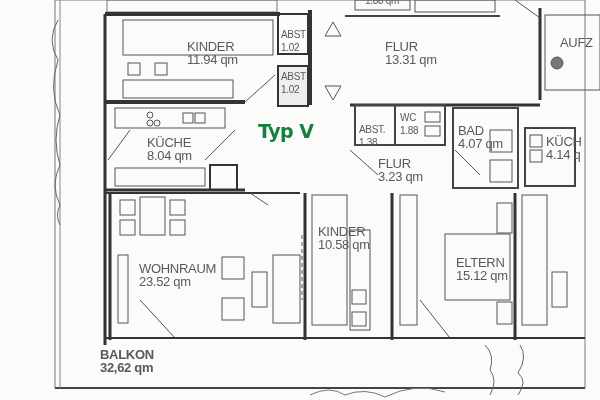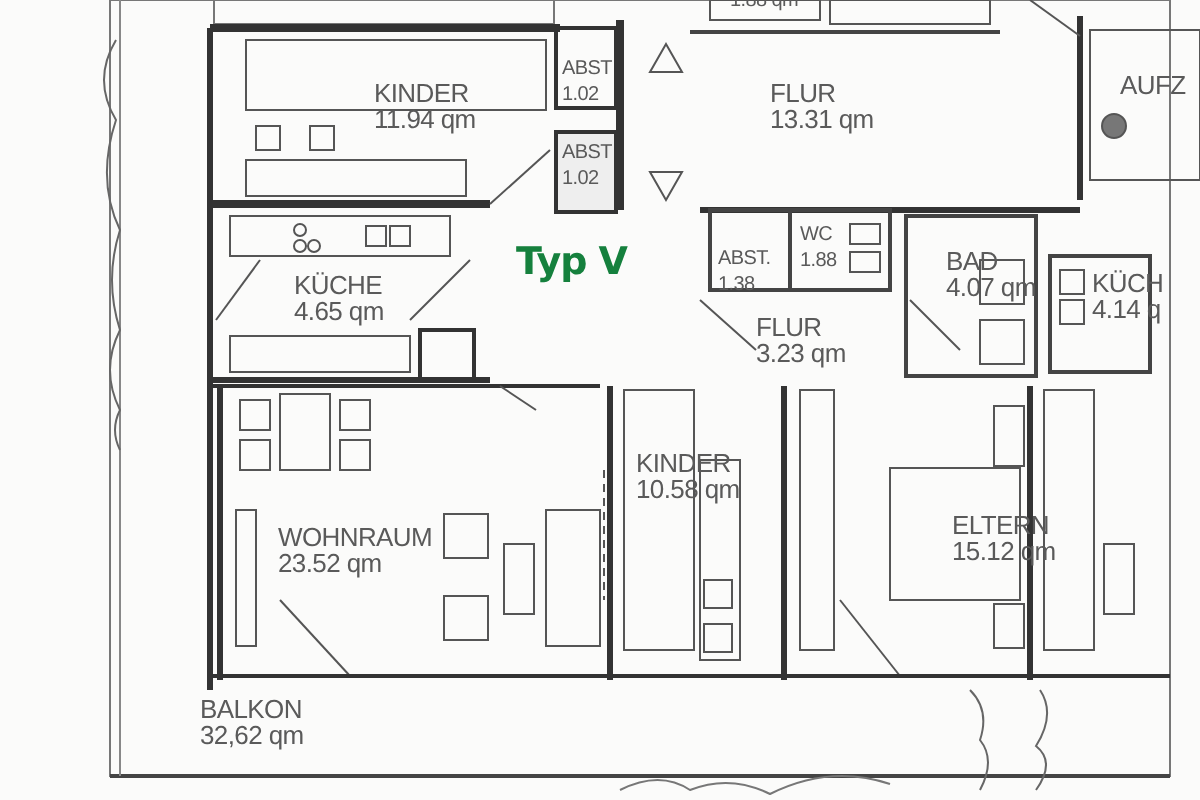--- a/index.html
+++ b/index.html
@@ -128,53 +128,53 @@
   </div>
 <div class="lbl" style="left:385px;top:40px;">
     <span>FLUR</span>
     <span>13.31 qm</span>
   </div>
 <div class="lbl" style="left:548px;top:36px;margin-left:12px;">
     <span>AUFZ</span>
   </div>
 <div class="lbl" style="left:147px;top:136px;">
     <span>KÜCHE</span>
-    <span>4.65 qm</span>
+    <span>8.04 qm</span>
   </div>
 <div class="lbl" style="left:359px;top:111px;font-size:10px;margin-top:12px;">
     <span>ABST.</span>
     <span>1.38</span>
   </div>
 <div class="lbl" style="left:400px;top:111px;font-size:10px;">
     <span>WC</span>
     <span>1.88</span>
   </div>
-<div class="lbl" style="left:473px;top:124px;">
+<div class="lbl" style="left:458px;top:124px;">
     <span>BAD</span>
     <span>4.07 qm</span>
   </div>
 <div class="lbl" style="left:546px;top:135px;">
     <span>KÜCH</span>
     <span>4.14 q</span>
   </div>
 <div class="lbl" style="left:378px;top:157px;">
     <span>FLUR</span>
     <span>3.23 qm</span>
   </div>
 <div class="lbl" style="left:139px;top:262px;">
     <span>WOHNRAUM</span>
     <span>23.52 qm</span>
   </div>
 <div class="lbl" style="left:318px;top:225px;">
     <span>KINDER</span>
     <span>10.58 qm</span>
   </div>
-<div class="lbl" style="left:456px;top:256px;margin-left:20px;">
+<div class="lbl" style="left:456px;top:256px;">
     <span>ELTERN</span>
     <span>15.12 qm</span>
   </div>
-<div class="lbl" style="left:100px;top:348px;">
+<div class="lbl" style="left:100px;top:348px;font-weight:bold;">
     <span>BALKON</span>
     <span>32,62 qm</span>
   </div>
 <div class="lbl" style="left:365px;top:-6px;font-size:10px;">
     <span>1.88 qm</span>
   </div>
 
 </body></html>

